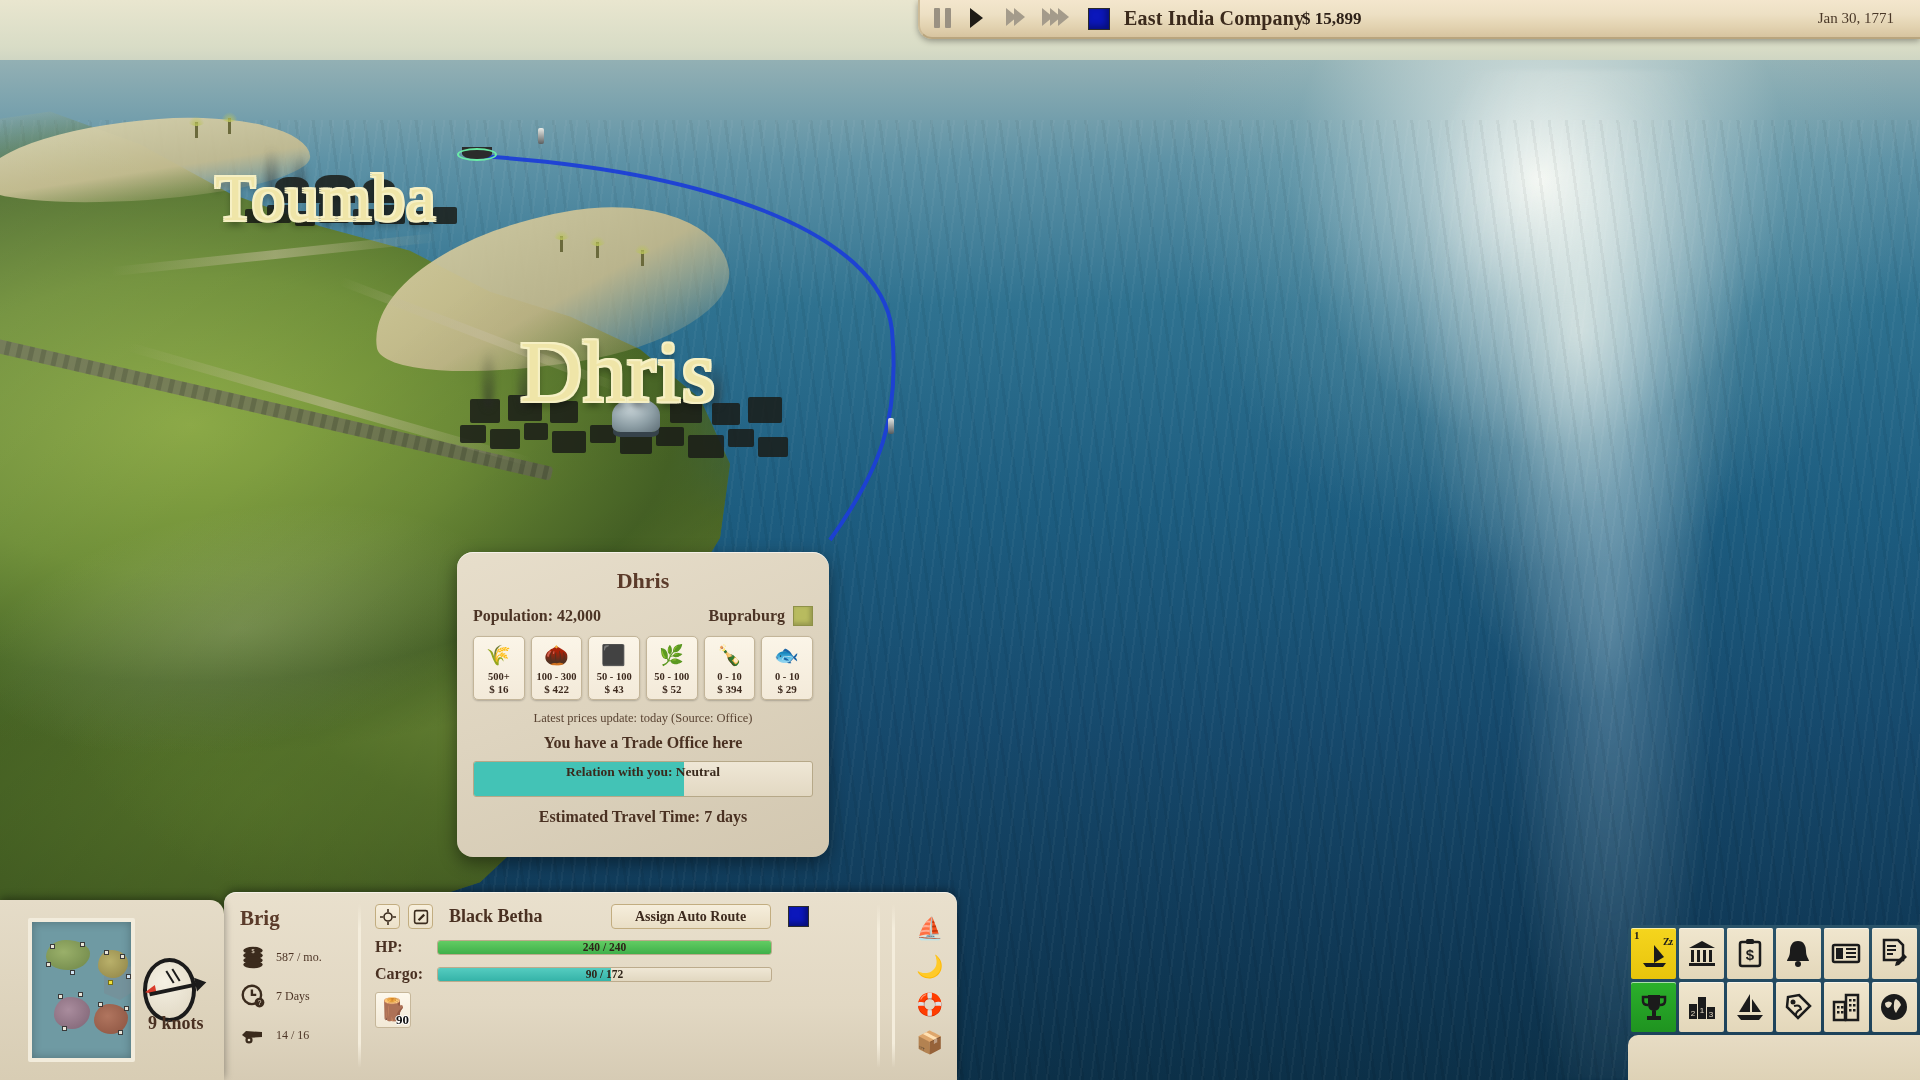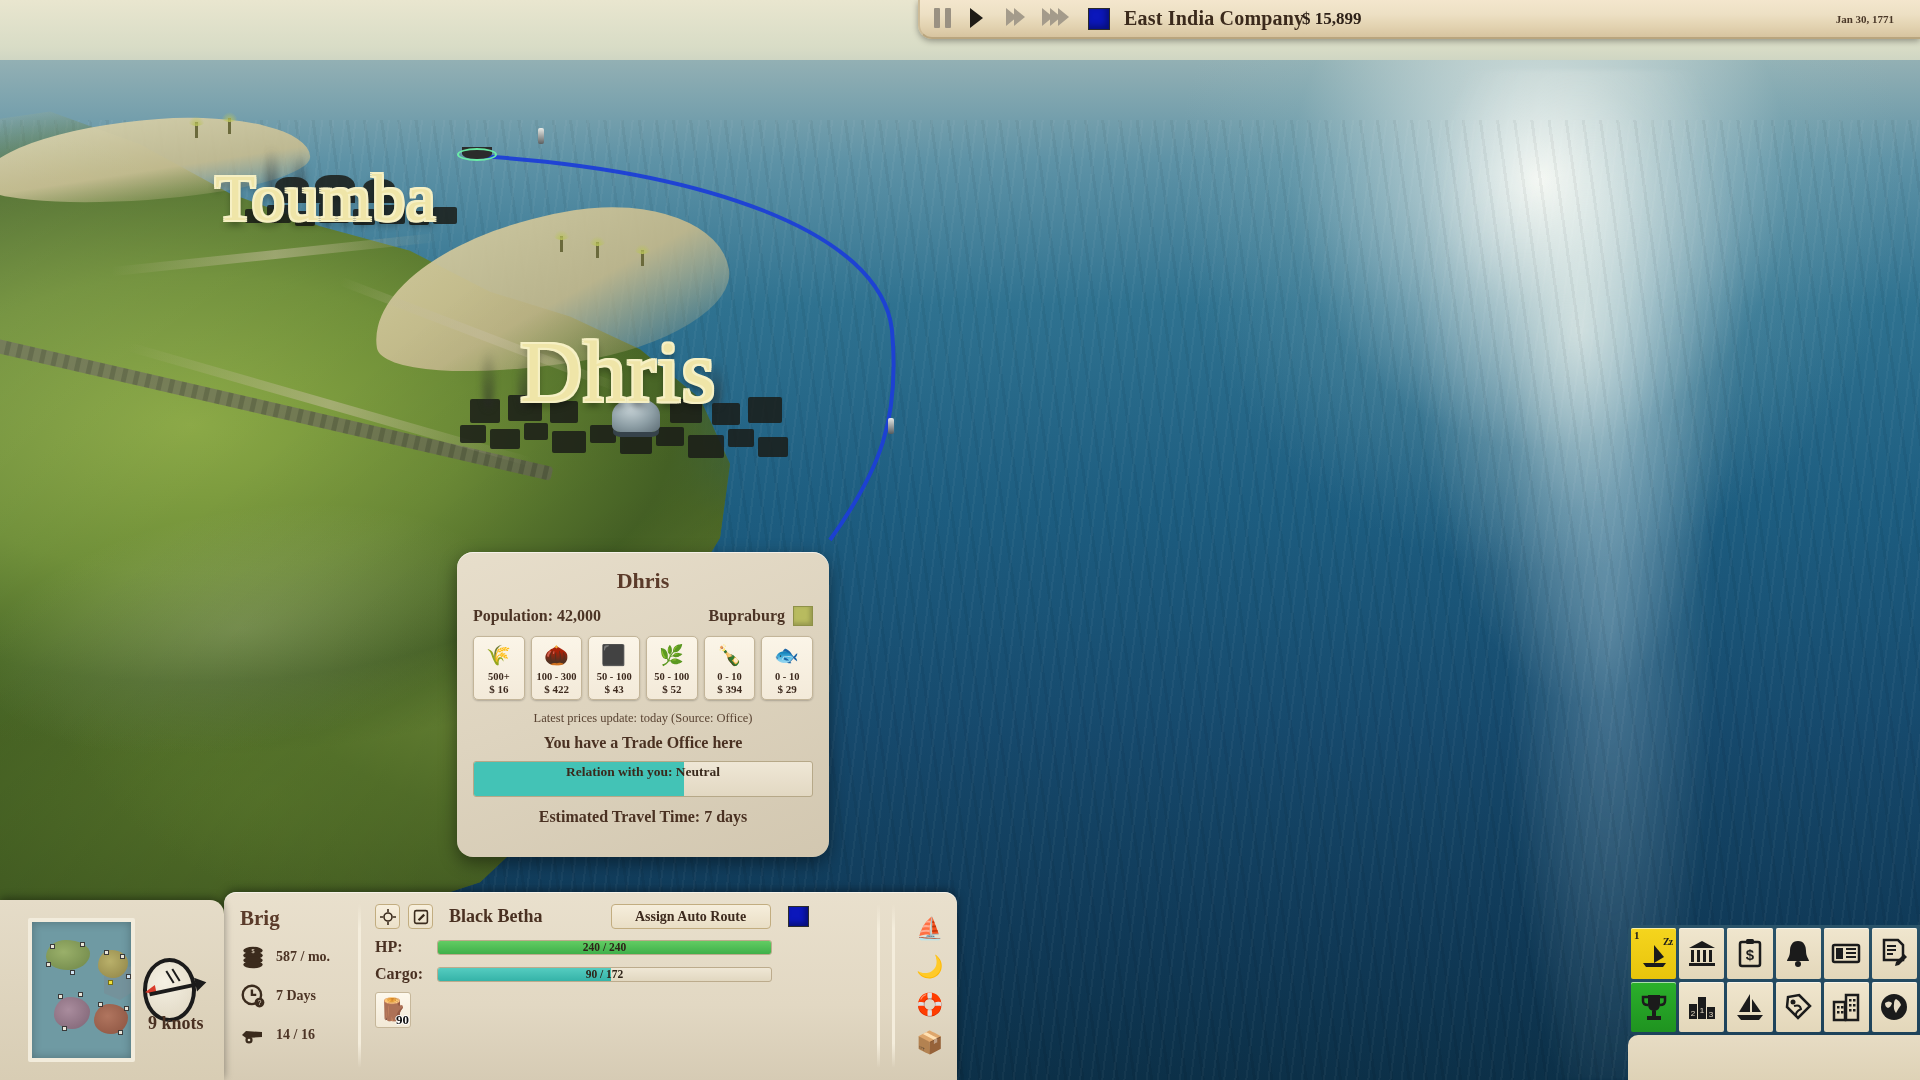--- a/index.html
+++ b/index.html
@@ -164,21 +164,21 @@
   .pause-g { display: flex; gap: 5px; }
   .pause-g i { display: block; width: 6px; height: 20px; background: #9a9182; border-radius: 1px; }
   .tri { width: 0; height: 0; border-left: 13px solid #1e1b16; border-top: 10px solid transparent; border-bottom: 10px solid transparent; }
   .tri.dim { border-left-color: #a49b8b; }
   .tri2, .tri3 { display: flex; }
   .tri2 .tri, .tri3 .tri { border-left-width: 11px; border-top-width: 9px; border-bottom-width: 9px; margin-right: -3px; }
 
   .company-flag { width: 22px; height: 22px; background: #0b17bb; border: 1px solid #2a2a2a; margin-left: 14px; box-shadow: inset -3px -3px 6px rgba(0,0,0,0.35); }
   .company-name { margin-left: 14px; font-size: 20px; color: #3b2a1c; font-weight: 700; letter-spacing: .2px; }
   .money { position: absolute; left: 382px; font-size: 17px; font-weight: 700; color: #2e2118; }
-  .date { position: absolute; right: 26px; font-size: 11px; font-weight: 700; color: #4a3828; }
+  .date { position: absolute; right: 26px; font-size: 15px; font-weight: 400; color: #4a3828; }
 
   
   .city-panel {
     position: absolute; left: 457px; top: 552px; width: 372px; height: 305px;
     background: linear-gradient(160deg, #e7decb 0%, #ded4bf 45%, #d2c7b0 100%);
     border-radius: 16px;
     box-shadow: 0 6px 18px rgba(0,0,0,0.45), inset 0 1px 0 rgba(255,255,255,0.6);
     padding: 14px 16px 10px;
     color: #53372a;
   }
@@ -214,21 +214,21 @@
     position: absolute; left: 224px; top: 892px; width: 733px; height: 188px;
     background: linear-gradient(to bottom, #e9e0cd 0%, #e2d8c3 60%, #d6cbb4 100%);
     border-radius: 12px 12px 0 0;
     box-shadow: 0 -2px 10px rgba(0,0,0,0.4), inset 0 1px 0 rgba(255,255,255,0.55);
     display: flex;
   }
   .ship-left { width: 130px; padding: 14px 0 0 16px; }
   .ship-type { font-size: 21px; font-weight: 700; color: #5b3b2a; }
   .stat-line { display: flex; align-items: center; gap: 10px; margin-top: 13px; }
   .stat-ico { width: 26px; height: 26px; display:flex; align-items:center; justify-content:center; }
-  .stat-txt { font-size: 14px; font-weight: 700; color: #4c3425; }
+  .stat-txt { font-size: 12px; font-weight: 400; color: #4c3425; }
 
   .vrule { width: 3px; background: linear-gradient(to bottom, rgba(255,255,255,0), #f4eddc 15%, #f4eddc 85%, rgba(255,255,255,0)); margin: 12px 8px 12px 4px; border-radius: 2px; }
 
   .ship-mid { flex: 1; padding: 12px 8px 0 6px; position: relative; }
   .mid-top { display: flex; align-items: center; gap: 8px; }
   .sq-btn {
     width: 25px; height: 25px; background: linear-gradient(to bottom, #f7efdd, #ece1c9);
     border: 1px solid #c2ad80; border-radius: 4px;
     display: flex; align-items: center; justify-content: center; cursor: pointer;
   }

